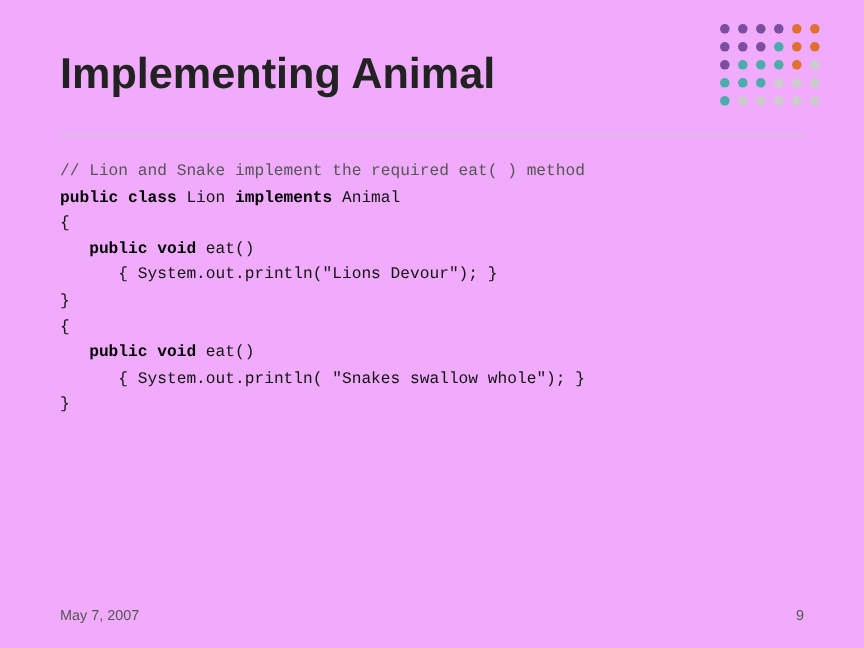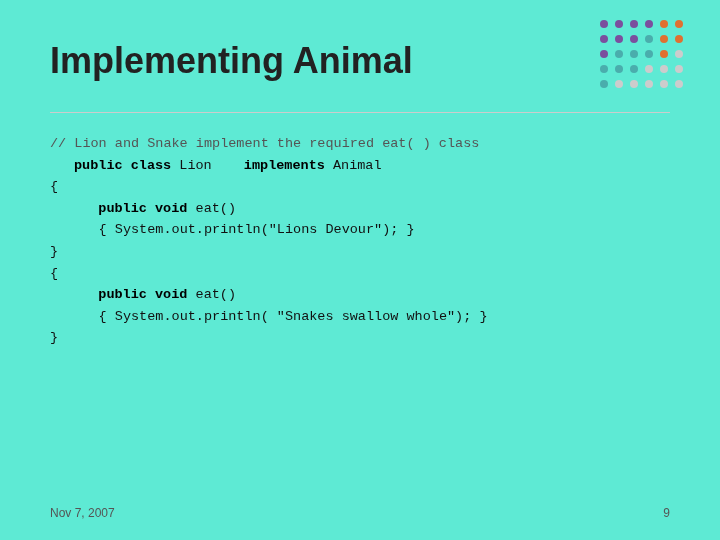--- a/index.html
+++ b/index.html
@@ -9,21 +9,21 @@
       height: 540px;
       background: #ffffff;
       font-family: Arial, sans-serif;
       overflow: hidden;
       position: relative;
     }
 
     .slide {
       width: 720px;
       height: 540px;
-      background: #5eead4;
+      background: #f0abfc;
       position: relative;
       padding: 40px 50px 12px 50px;
     }
 
     .title {
       font-size: 36px;
       font-weight: bold;
       color: #222222;
       margin-bottom: 30px;
     }
@@ -37,21 +37,20 @@
     }
 
     .code-block .comment {
       color: #555555;
       font-style: normal;
     }
 
     .code-block .kw {
       font-weight: bold;
       color: #000000;
-      margin-left: 24px;
     }
 
     .code-block .italic {
     }
 
     .footer {
       position: absolute;
       bottom: 20px;
       left: 50px;
       right: 50px;
@@ -126,21 +125,21 @@
       <div class="dot" style="background-color: rgb(204, 204, 204);"></div>
     </div>
 
   <div class="title">Implementing Animal</div>
 
   <hr class="divider">
 
   <div class="code-block">
 
     <div>
-      <span class="comment">// Lion and Snake implement the required eat( ) class</span>
+      <span class="comment">// Lion and Snake implement the required eat( ) method</span>
     </div>
     <div>
       <span class="kw">public class</span> Lion <span class="kw">implements</span> Animal
     </div>
     <div>{</div>
     <div>
       &nbsp;&nbsp;&nbsp;<span class="kw">public void</span> eat()
     </div>
     <div>
       &nbsp;&nbsp;&nbsp;&nbsp;&nbsp;&nbsp;{ System.<span class="italic">out</span>.println("Lions Devour"); }
@@ -151,17 +150,17 @@
       &nbsp;&nbsp;&nbsp;<span class="kw">public void</span> eat()
     </div>
     <div>
       &nbsp;&nbsp;&nbsp;&nbsp;&nbsp;&nbsp;{ System.<span class="italic">out</span>.println( "Snakes swallow whole"); }
     </div>
     <div>}</div>
 
   </div>
 
   <div class="footer">
-    <span>Nov 7, 2007</span>
+    <span>May 7, 2007</span>
     <span>9</span>
   </div>
 
 </div>
 
 </body></html>

